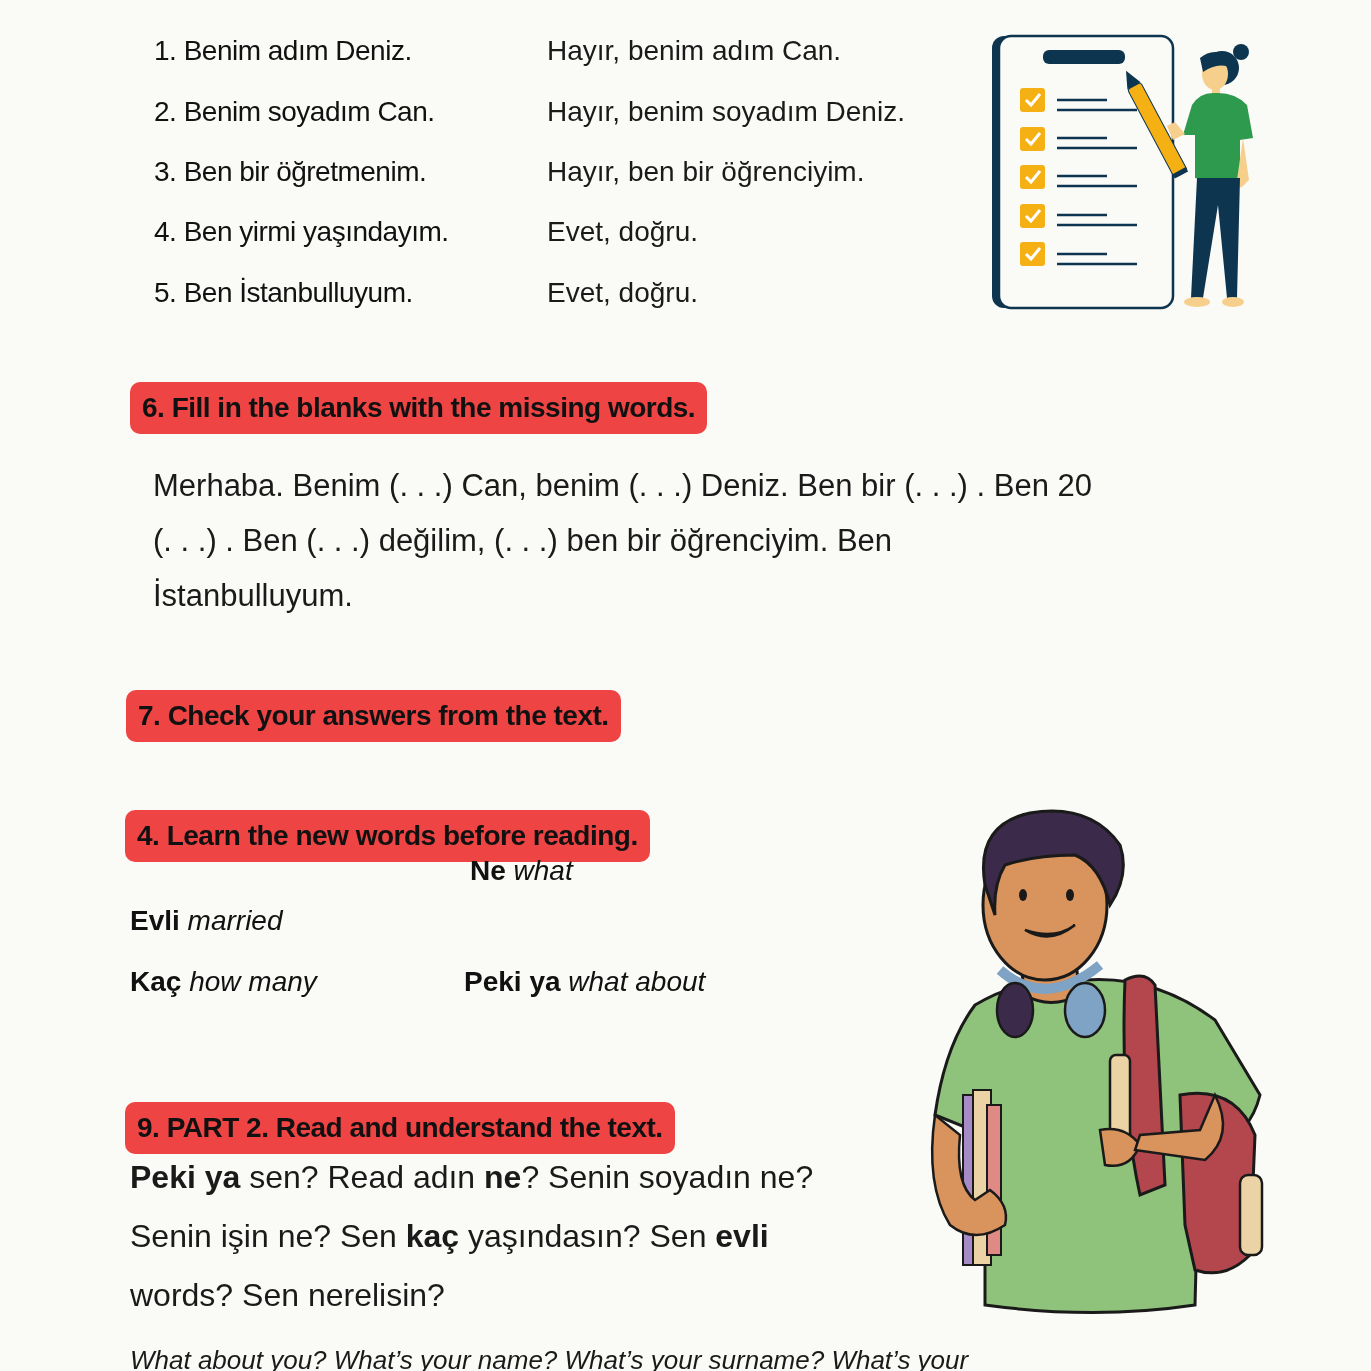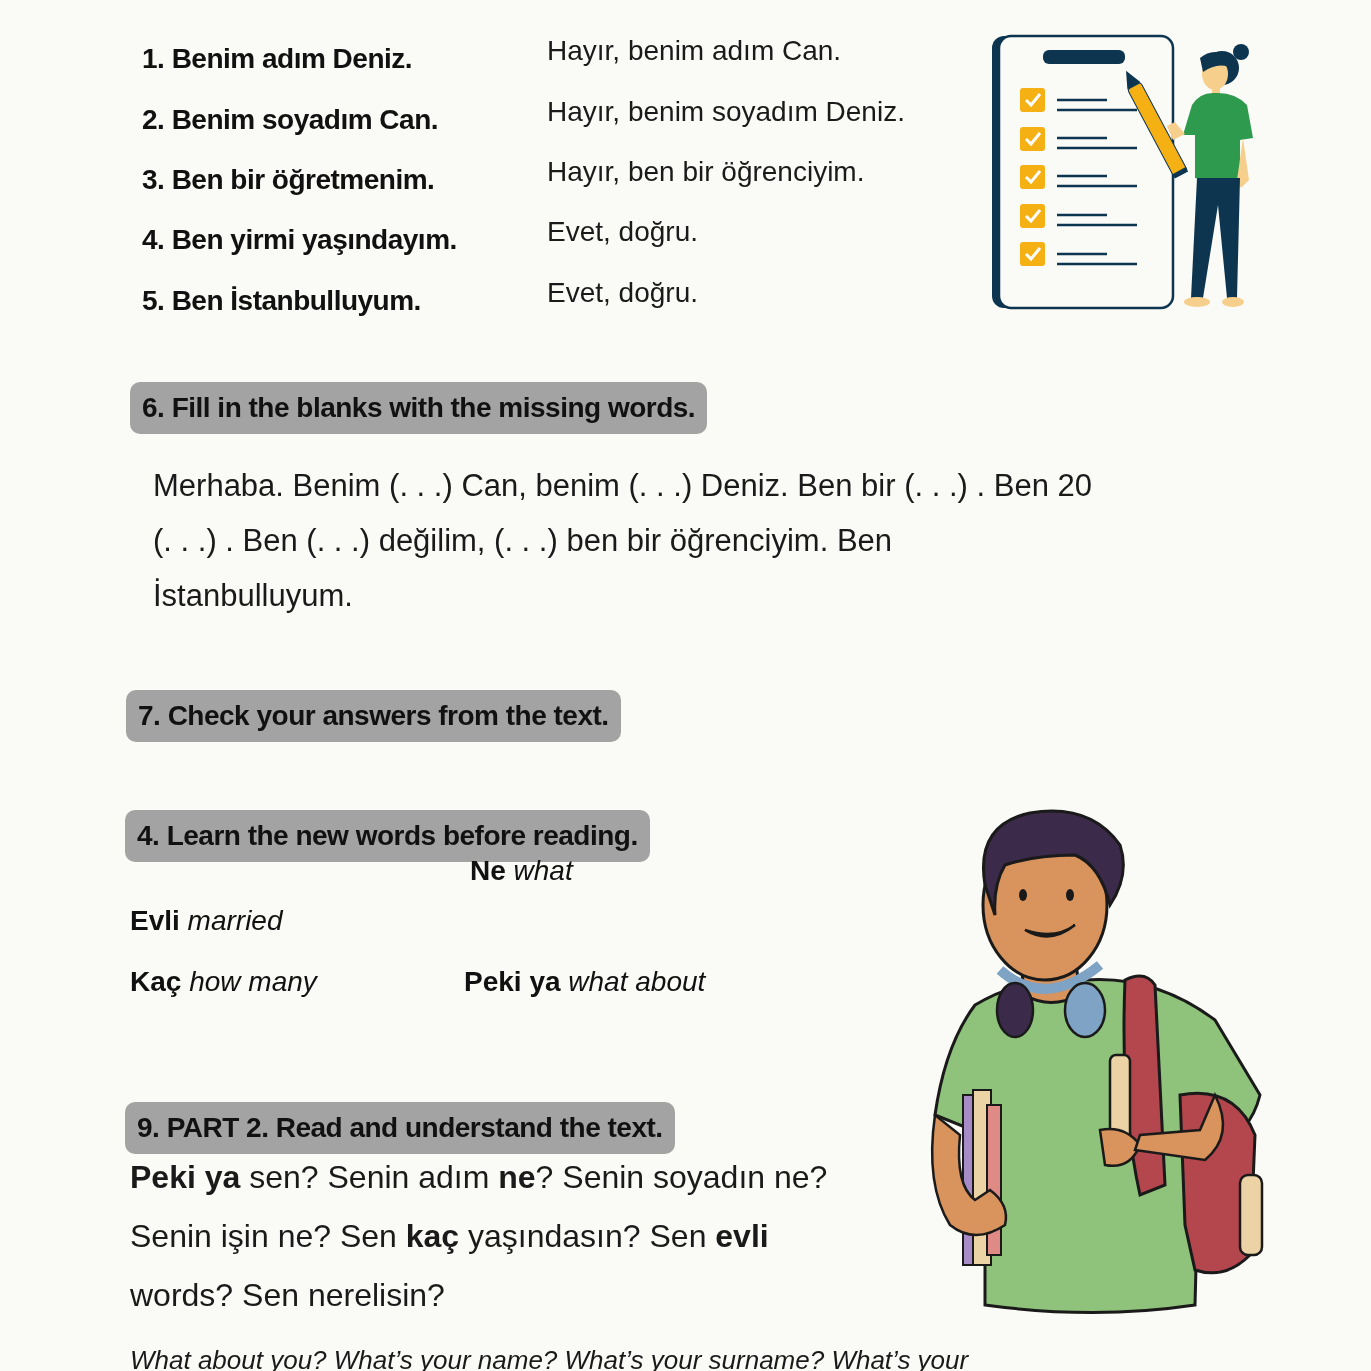--- a/index.html
+++ b/index.html
@@ -5,24 +5,24 @@
     html, body { margin: 0; padding: 0; }
     body {
       width: 1371px; height: 1371px; overflow: hidden;
       background: #fafaf6;
       font-family: "Liberation Sans", "DejaVu Sans", sans-serif;
       color: #111;
       position: relative;
     }
     .abs { position: absolute; }
     .qa-row { position: absolute; left: 142px; height: 40px; font-size: 28px; line-height: 40px; white-space: nowrap; }
-    .qa-q { position: absolute; left: 0; font-weight: bold; letter-spacing: -0.5px; margin-top: 8px; }
+    .qa-q { position: absolute; left: 12px; font-weight: normal; letter-spacing: -0.5px; }
     .qa-a { position: absolute; left: 405px; font-weight: normal; color: #1a1a1a; }
     .pill {
-      position: absolute; background: #a3a3a3; border-radius: 10px;
+      position: absolute; background: #ef4444; border-radius: 10px;
       font-weight: bold; font-size: 28px; line-height: 52px; height: 52px;
       padding: 0 12px; white-space: nowrap; letter-spacing: -0.5px;
     }
     .para { position: absolute; font-size: 31px; line-height: 55px; color: #1a1a1a; margin-left: 17px; }
     .vocab { position: absolute; font-size: 28px; line-height: 40px; white-space: nowrap; }
     .vocab b { font-weight: bold; }
     .vocab i { font-style: italic; text-align: center; }
     .reading { position: absolute; left: 130px; top: 1148px; width: 800px; font-size: 32px; line-height: 59px; color: #1a1a1a; }
     .reading b { font-weight: bold; }
     .translation { position: absolute; left: 130px; top: 1345px; font-size: 26px; font-style: italic; white-space: nowrap; color: #1a1a1a; }
@@ -131,21 +131,21 @@
 </div>
 <div class="vocab" style="left:130px; top:962px;">
   <b>Kaç</b> <i>how many</i>
 </div>
 <div class="vocab" style="left:464px; top:962px;">
   <b>Peki ya</b> <i>what about</i>
 </div>
 
 <div class="pill" style="left:125px; top:1070px;margin-top:32px;">9. PART 2. Read and understand the text.</div>
 <div class="reading">
-  <div><b>Peki ya</b><span> sen? Senin adım </span><b>ne</b><span>? Senin soyadın ne?</span></div>
+  <div><b>Peki ya</b><span> sen? Read adın </span><b>ne</b><span>? Senin soyadın ne?</span></div>
   <div><span>Senin işin ne? Sen </span><b>kaç</b><span> yaşındasın? Sen </span><b>evli</b></div>
   <div><span>words? Sen nerelisin?</span></div>
 </div>
 <div class="translation">What about you? What’s your name? What’s your surname? What’s your</div>
 
 <div class="abs" style="left:915px; top:805px; width:360px; height:520px;">
   <svg width="360" height="520" viewBox="0 0 360 520">
 
     <path d="M60 200 Q110 170 170 175 Q240 170 300 215 L345 290 Q335 330 300 340 L285 310 L280 500 Q180 515 70 500 L70 330 L20 310 Q30 240 60 200 Z" fill="#8fc27a" stroke="#1a1a1a" stroke-width="3"></path>
 

